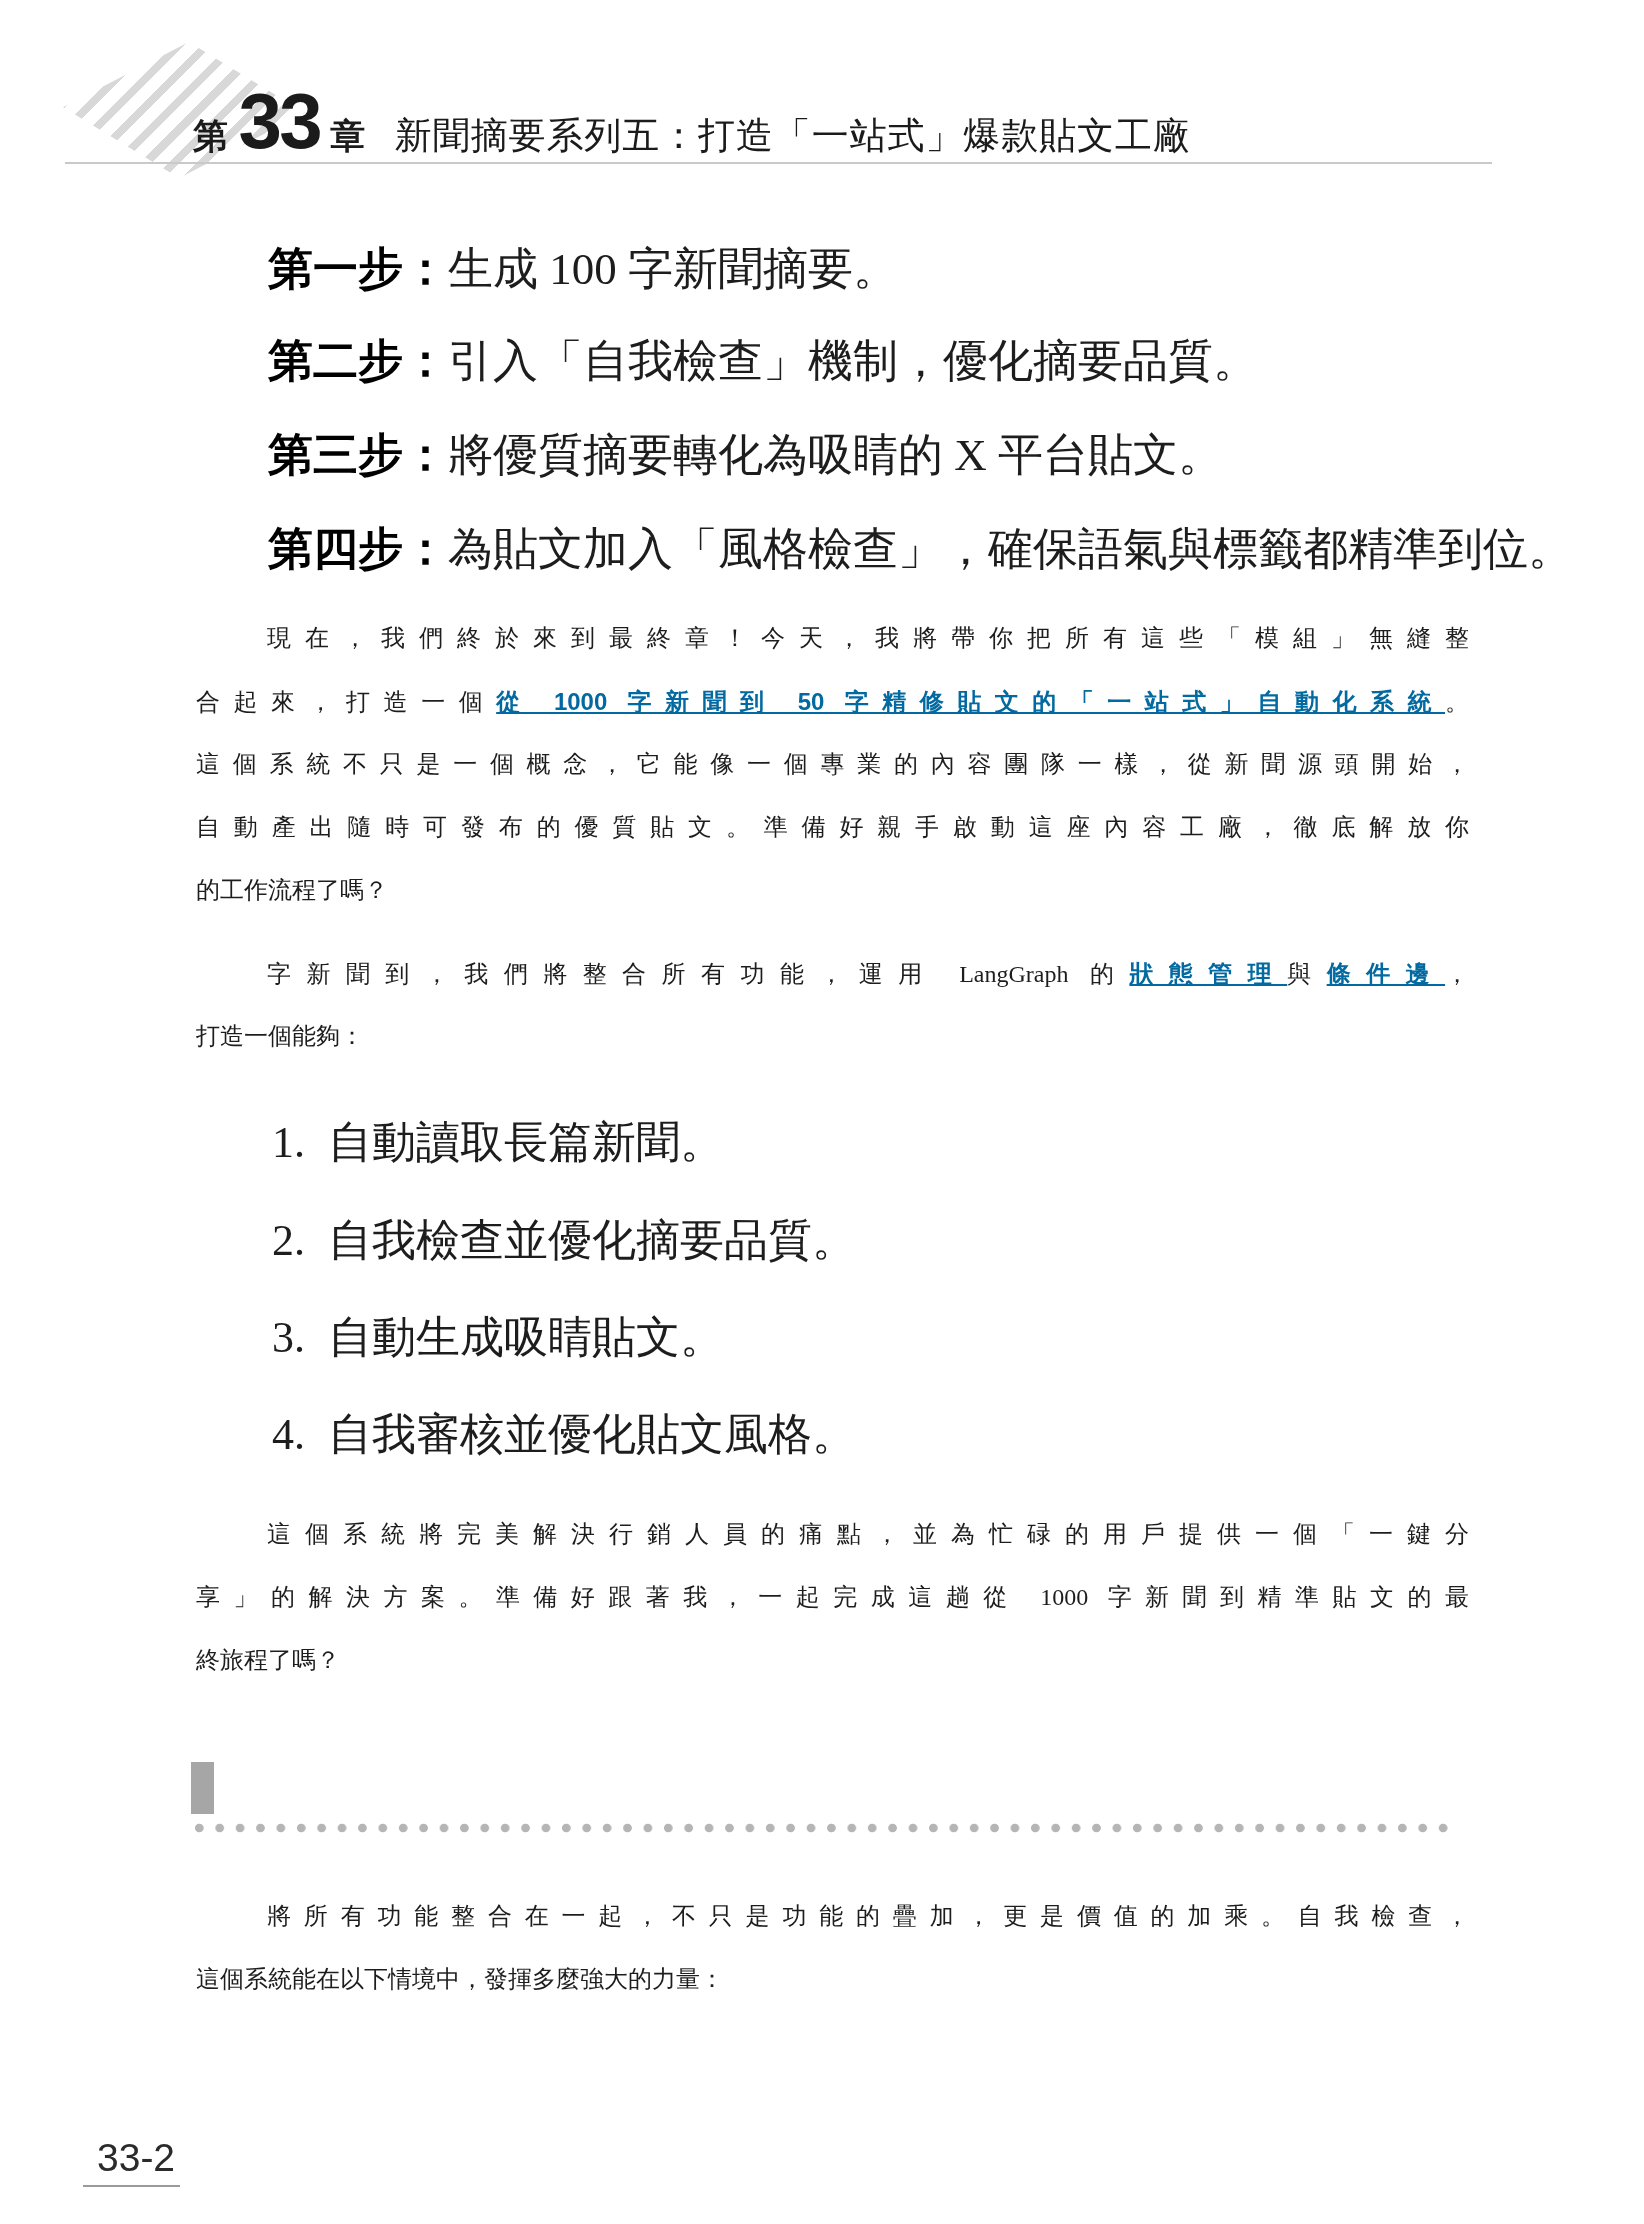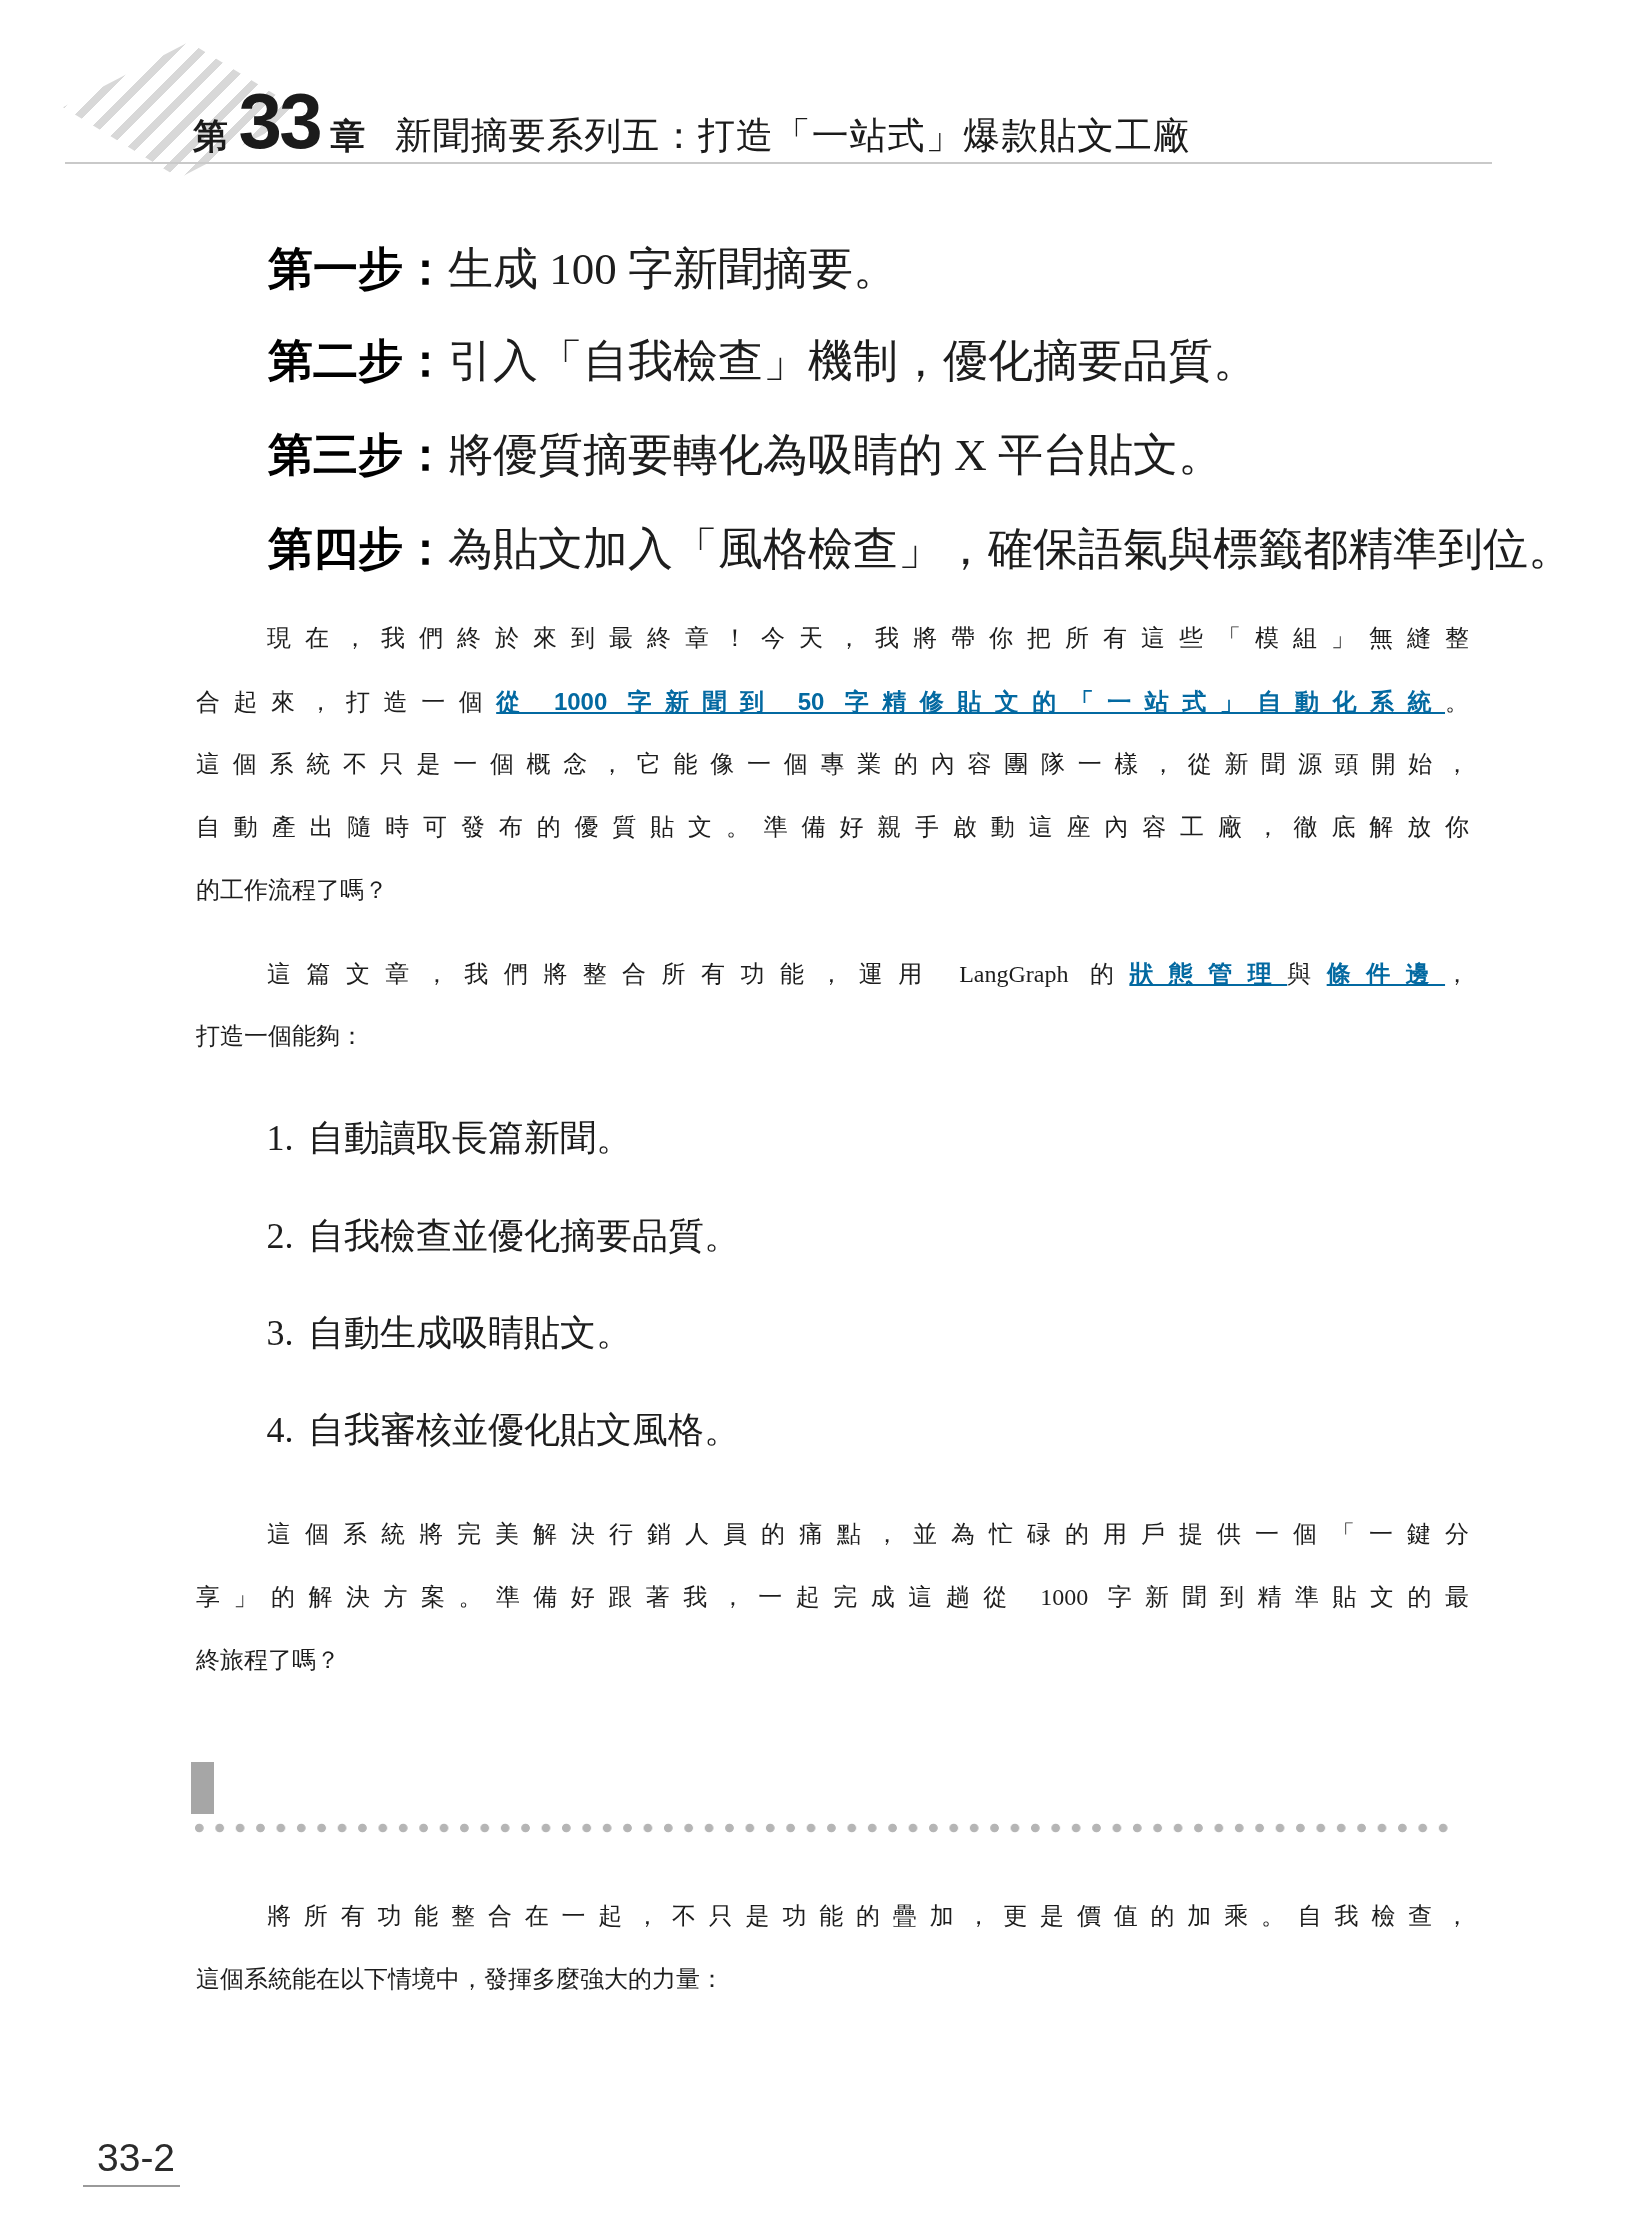--- a/index.html
+++ b/index.html
@@ -23,21 +23,21 @@
   
   .step{position:absolute;left:268px;font-size:45px;line-height:1.15;white-space:nowrap;}
   .step-label{font-family:"Liberation Sans",sans-serif;font-weight:bold;color:#000;}
   
   .para{position:absolute;left:196px;width:1273px;}
   .line{height:63px;line-height:63px;font-size:24px;overflow:hidden;}
   .line.just{text-align:justify;text-align-last:justify;}
   .line.indent{padding-left:71px;}
   .bseg{font-family:"Liberation Sans","Liberation Serif",sans-serif;font-weight:bold;color:#0369a1;text-decoration:underline;}
   
-  .li{position:absolute;left:252px;font-size:36px;line-height:1.15;white-space:nowrap;text-align:center;}
+  .li{position:absolute;left:272px;font-size:44px;line-height:1.15;white-space:nowrap;}
   .li-num{display:inline-block;width:56px;}
   
   .sec-bar{position:absolute;left:191px;top:1762px;width:22.6px;height:52px;background:#a6a6a6;}
   .sec-head{position:absolute;left:254px;top:1754px;font-family:"Liberation Sans",sans-serif;
     font-weight:bold;font-size:50px;line-height:64px;color:#141414;white-space:nowrap;}
   .sec-num{margin-right:31px;letter-spacing:0.9px;}
   .dots{position:absolute;left:195px;top:1822px;width:1262px;height:12px;
     background-image:radial-gradient(circle at 4.3px 6px,#b5b5b5 3.9px,transparent 4.7px);
     background-size:20.4px 12px;background-repeat:repeat-x;}
   
@@ -74,21 +74,21 @@
 
   <div class="para" style="top:607px">
     <div class="line just indent"><span>現在，我們終於來到最終章！今天，我將帶你把所有這些「模組」無縫整</span></div>
     <div class="line just"><span>合起來，打造一個</span><span class="bseg">從 1000 字新聞到 50 字精修貼文的「一站式」自動化系統</span><span>。</span></div>
     <div class="line just"><span>這個系統不只是一個概念，它能像一個專業的內容團隊一樣，從新聞源頭開始，</span></div>
     <div class="line just"><span>自動產出隨時可發布的優質貼文。準備好親手啟動這座內容工廠，徹底解放你</span></div>
     <div class="line"><span>的工作流程了嗎？</span></div>
   </div>
 
   <div class="para" style="top:942px">
-    <div class="line just indent"><span>這篇文章，我們將整合所有功能，運用 LangGraph 的</span><span class="bseg">狀態管理</span><span>與</span><span class="bseg">條件邊</span><span>，</span></div>
+    <div class="line just indent"><span>字新聞到，我們將整合所有功能，運用 LangGraph 的</span><span class="bseg">狀態管理</span><span>與</span><span class="bseg">條件邊</span><span>，</span></div>
     <div class="line"><span>打造一個能夠：</span></div>
   </div>
 
   <div class="li" style="top:1118px">
     <span class="li-num">1.</span><span>自動讀取長篇新聞。</span>
   </div>
   <div class="li" style="top:1216px">
     <span class="li-num">2.</span><span>自我檢查並優化摘要品質。</span>
   </div>
   <div class="li" style="top:1313px">

